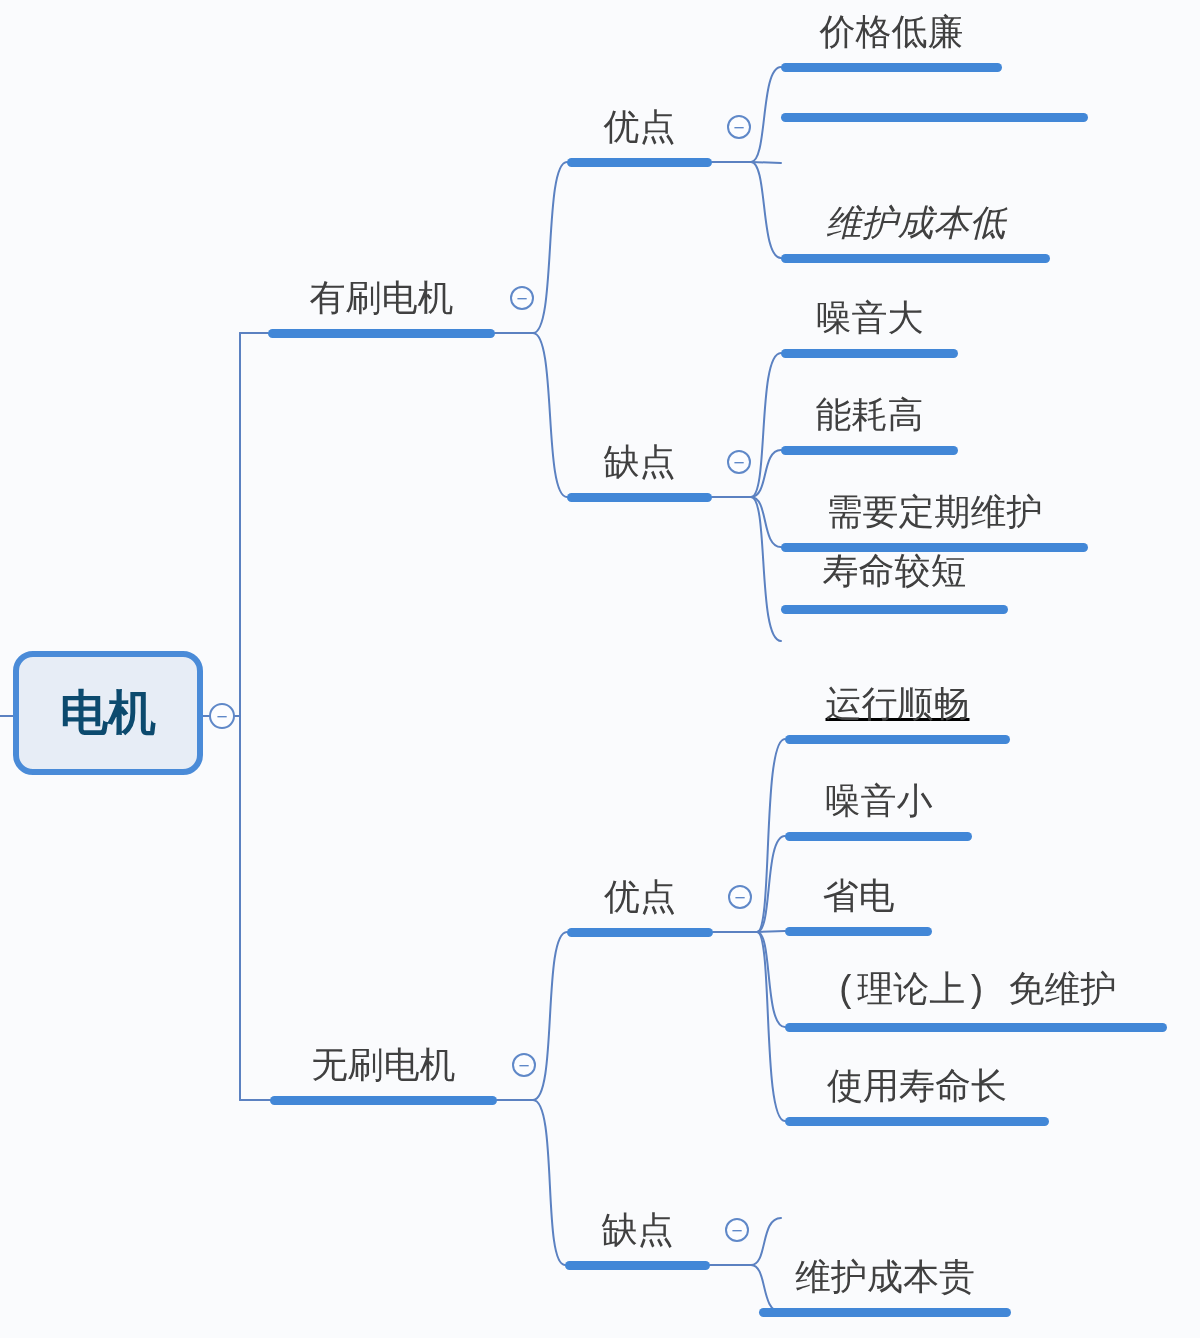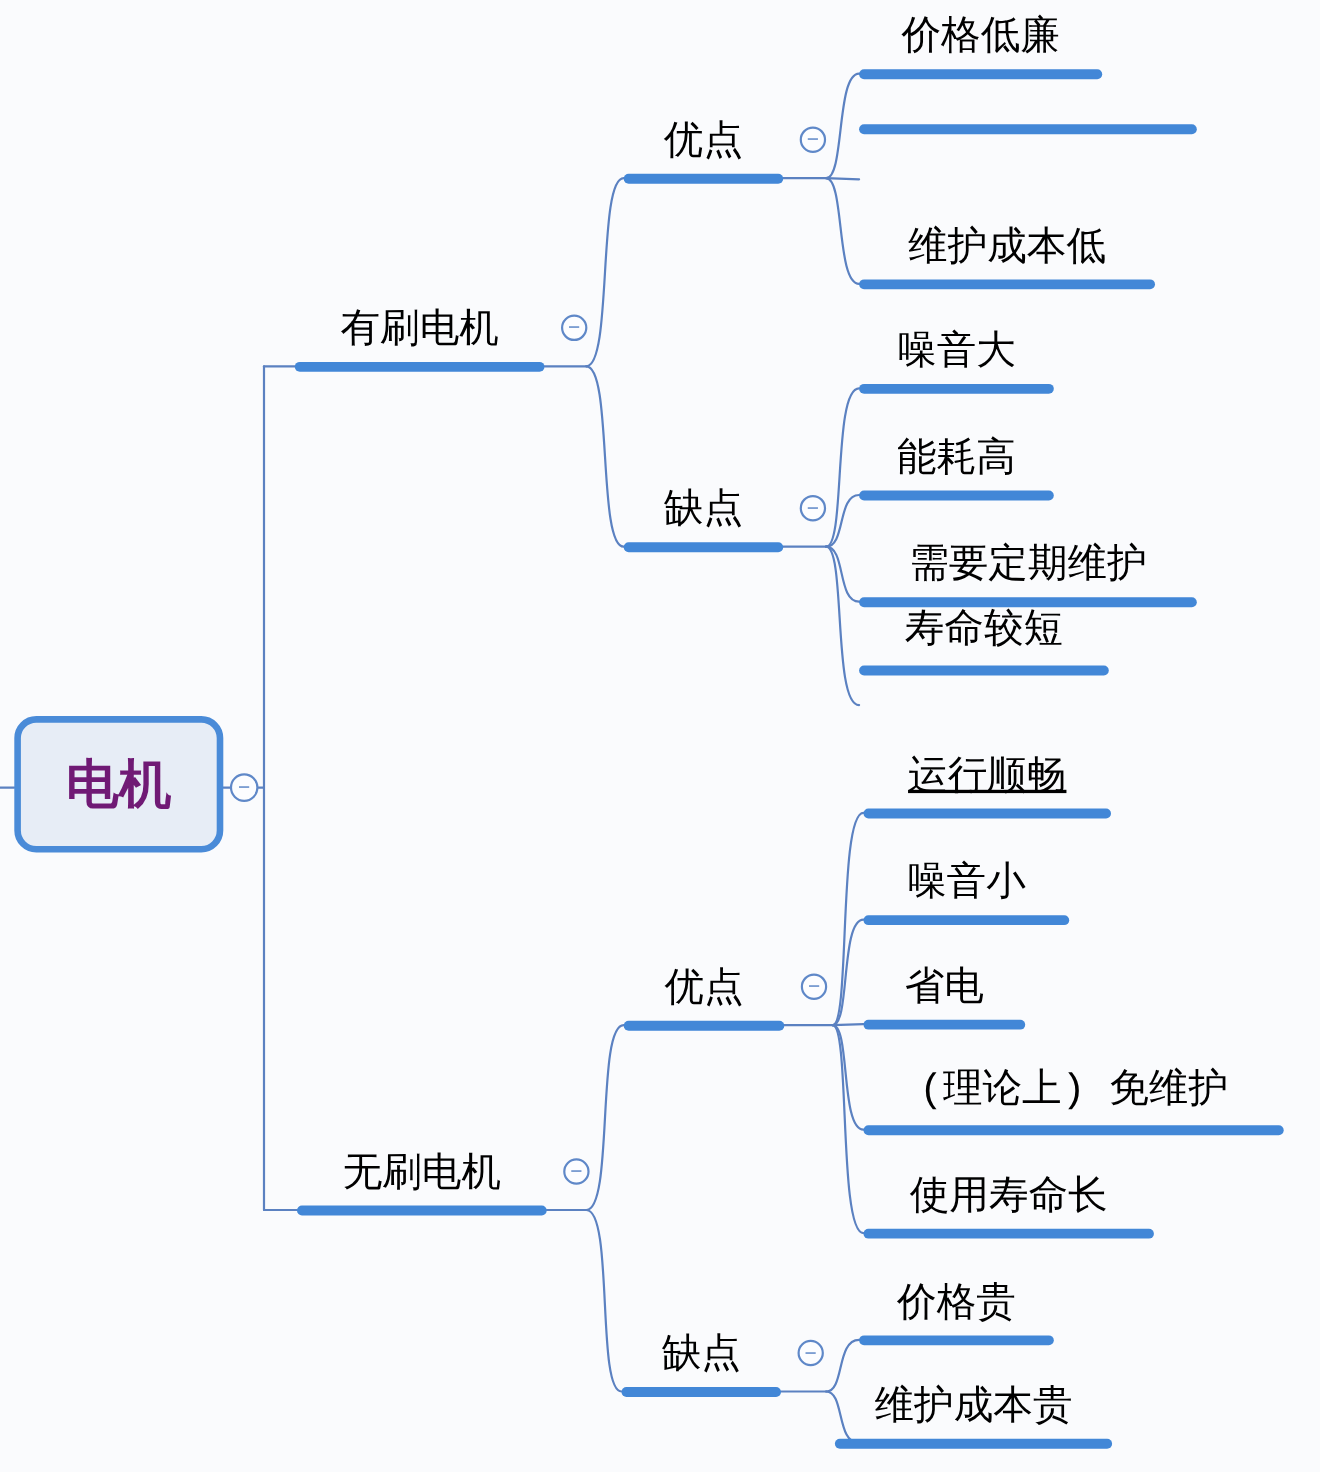--- a/index.html
+++ b/index.html
@@ -13,21 +13,21 @@
     background:#fafbfd;
     overflow:hidden;
   }
   svg.connectors{position:absolute;left:0;top:0;z-index:0;}
   svg.connectors path{fill:none;stroke:#5b81c1;stroke-width:2;stroke-linecap:round;}
 
   .node{position:absolute;z-index:1;text-align:center;}
   .node-label{
     display:block;
     font-size:36px;line-height:46px;
-    color:#000000;font-weight:500;
+    color:#404040;font-weight:500;
     white-space:nowrap;
   }
   .node-bar{
     height:9px;border-radius:5px;
     background:#4287d7;
     margin-top:8px;
   }
   .collapse-btn{
     position:absolute;right:-39px;top:11px;
     width:24px;height:24px;
@@ -46,21 +46,21 @@
     position:absolute;left:13px;top:651px;
     width:190px;height:124px;
     background:#e7edf6;
     border:6px solid #4a8bd8;
     border-radius:20px;
     box-sizing:border-box;
     display:flex;align-items:center;justify-content:center;
     z-index:1;
   }
   .root-label{
-    font-size:48px;font-weight:700;color:#701a75;
+    font-size:48px;font-weight:700;color:#0c4a6e;
     white-space:nowrap;
   }
   .root-collapse{
     position:absolute;left:209px;top:703px;right:auto;
     width:26px;height:26px;
   }
 </style>
 </head>
 <body>
 
@@ -128,21 +128,21 @@
     </span>
   </div>
 
   <div class="node" style="left:781px;top:9px;width:221px;">
     <span class="node-label">价格低廉</span>
     <div class="node-bar"></div>
   </div>
   <div class="node" style="left:781px;top:105px;width:307px;">
     <div class="node-bar"></div>
   </div>
-  <div class="node" style="left:781px;top:200px;width:269px;">
+  <div class="node" style="left:781px;top:200px;width:269px;font-style:italic;">
     <span class="node-label">维护成本低</span>
     <div class="node-bar"></div>
   </div>
 
   <div class="node" style="left:567px;top:439px;width:145px;">
     <span class="node-label">缺点</span>
     <div class="node-bar"></div>
     <span class="collapse-btn">
       <span class="minus-glyph">−</span>
     </span>
@@ -203,22 +203,18 @@
   </div>
 
   <div class="node" style="left:565px;top:1207px;width:145px;">
     <span class="node-label">缺点</span>
     <div class="node-bar"></div>
     <span class="collapse-btn">
       <span class="minus-glyph">−</span>
     </span>
   </div>
 
-  <div class="node" style="left:781px;top:1160px;width:177px;">
-    <span class="node-label">价格贵</span>
-    <div class="node-bar"></div>
-  </div>
   <div class="node" style="left:759px;top:1254px;width:252px;">
     <span class="node-label">维护成本贵</span>
     <div class="node-bar"></div>
   </div>
 
 </div>
 
 </body></html>

